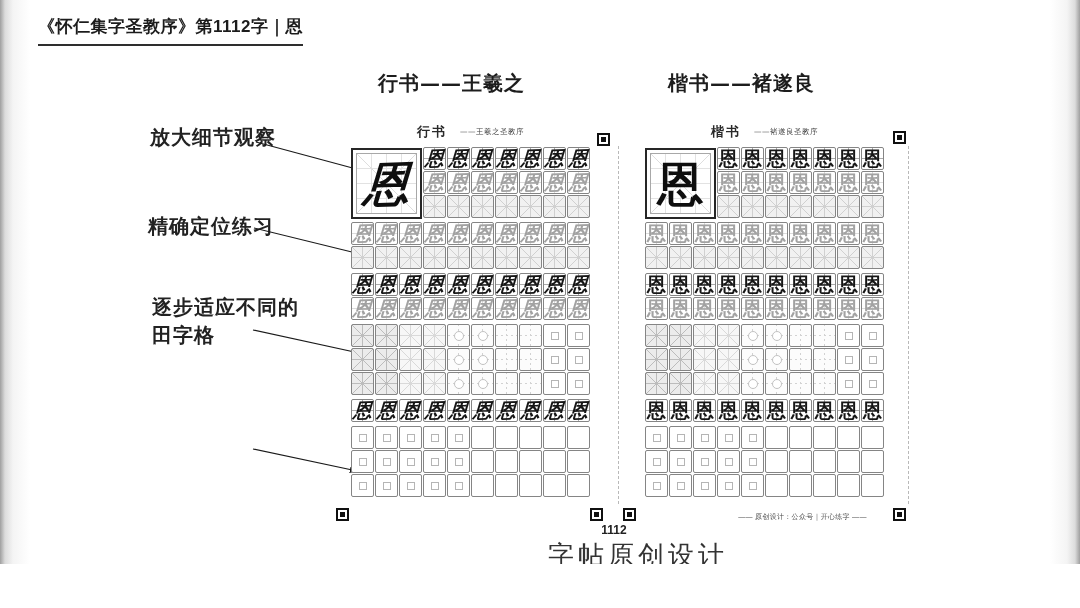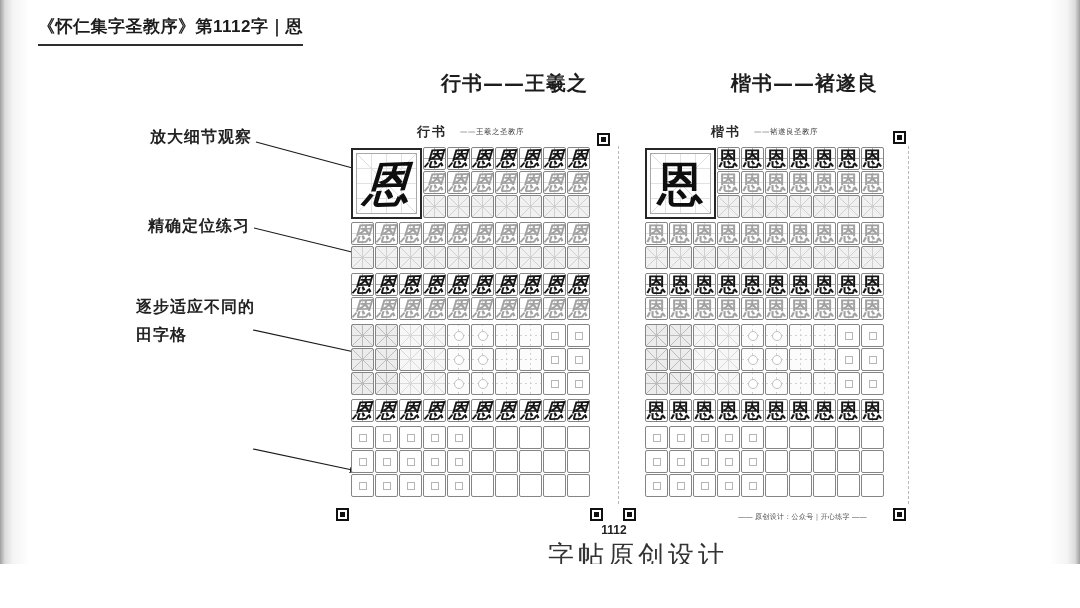--- a/index.html
+++ b/index.html
@@ -3,27 +3,27 @@
 <meta charset="utf-8">
 <style>
   html,body{margin:0;padding:0;}
   body{width:1080px;height:608px;font-family:"Liberation Sans",sans-serif;}
   .slide{position:relative;width:1080px;height:564px;overflow:hidden;
     background:linear-gradient(90deg,#9f9f9f 0px,#dcdcdc 5px,#f4f4f4 13px,#ffffff 30px,#ffffff 1050px,#f4f4f4 1067px,#dcdcdc 1075px,#9f9f9f 1080px);}
   
   .doc-title{position:absolute;left:38px;top:15px;font-size:17px;font-weight:700;color:#1c1c1c;
     letter-spacing:.5px;padding-bottom:6px;border-bottom:2px solid #2e2e2e;}
   
-  .col-header{position:absolute;top:70px;width:210px;text-align:right;font-size:20px;font-weight:700;
+  .col-header{position:absolute;top:70px;width:210px;text-align:left;font-size:20px;font-weight:700;
     color:#1d1d1d;font-family:"DejaVu Serif",serif;letter-spacing:1px;}
   .col-header.left{left:378px;}
   .col-header.right{left:668px;}
   
-  .annotation{position:absolute;font-size:16px;font-weight:700;color:#222;line-height:28px;letter-spacing:1px;}
-  .a0{left:150px;top:123px;} .a1{left:148px;top:212px;} .a2{left:136px;top:293px;font-family:Liberation Serif, serif;} .a3{left:148px;top:413px;}
+  .annotation{position:absolute;font-size:20px;font-weight:700;color:#222;line-height:28px;letter-spacing:1px;}
+  .a0{left:150px;top:123px;} .a1{left:148px;top:212px;} .a2{left:152px;top:293px;font-family:Liberation Serif, serif;} .a3{left:148px;top:413px;}
   .arrows{position:absolute;left:0;top:0;pointer-events:none;}
   
   .sheet{position:absolute;top:118px;width:272px;}
   .sheet.sheet-xing{left:335px;} .sheet.sheet-kai{left:629px;}
   .sheet-header{height:28px;margin-left:16px;width:239px;display:flex;align-items:center;justify-content:center;
     font-family:"DejaVu Serif",serif;color:#2a2a2a;}
   .sheet-header .script{font-size:13px;font-weight:700;letter-spacing:2px;}
   .sheet-header .src{font-size:7.5px;margin-left:13px;color:#444;letter-spacing:.5px;}
   .sheet-grid{position:relative;margin-left:16px;width:239px;}
   .grid-row{display:flex;gap:1px;margin-top:1px;}

